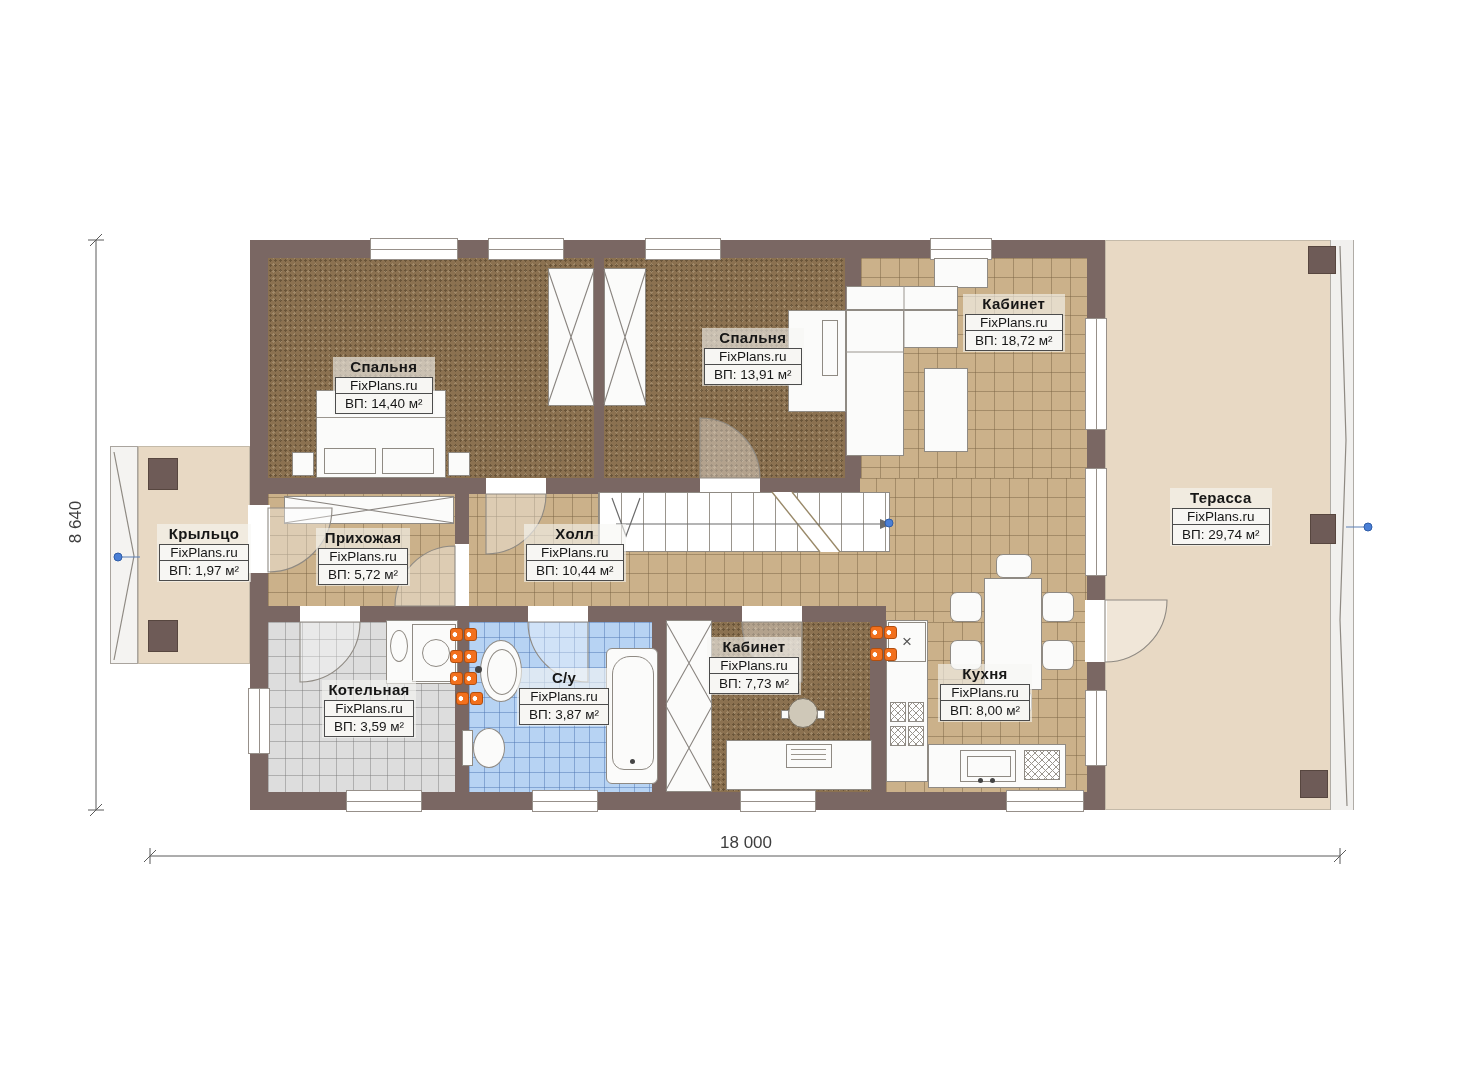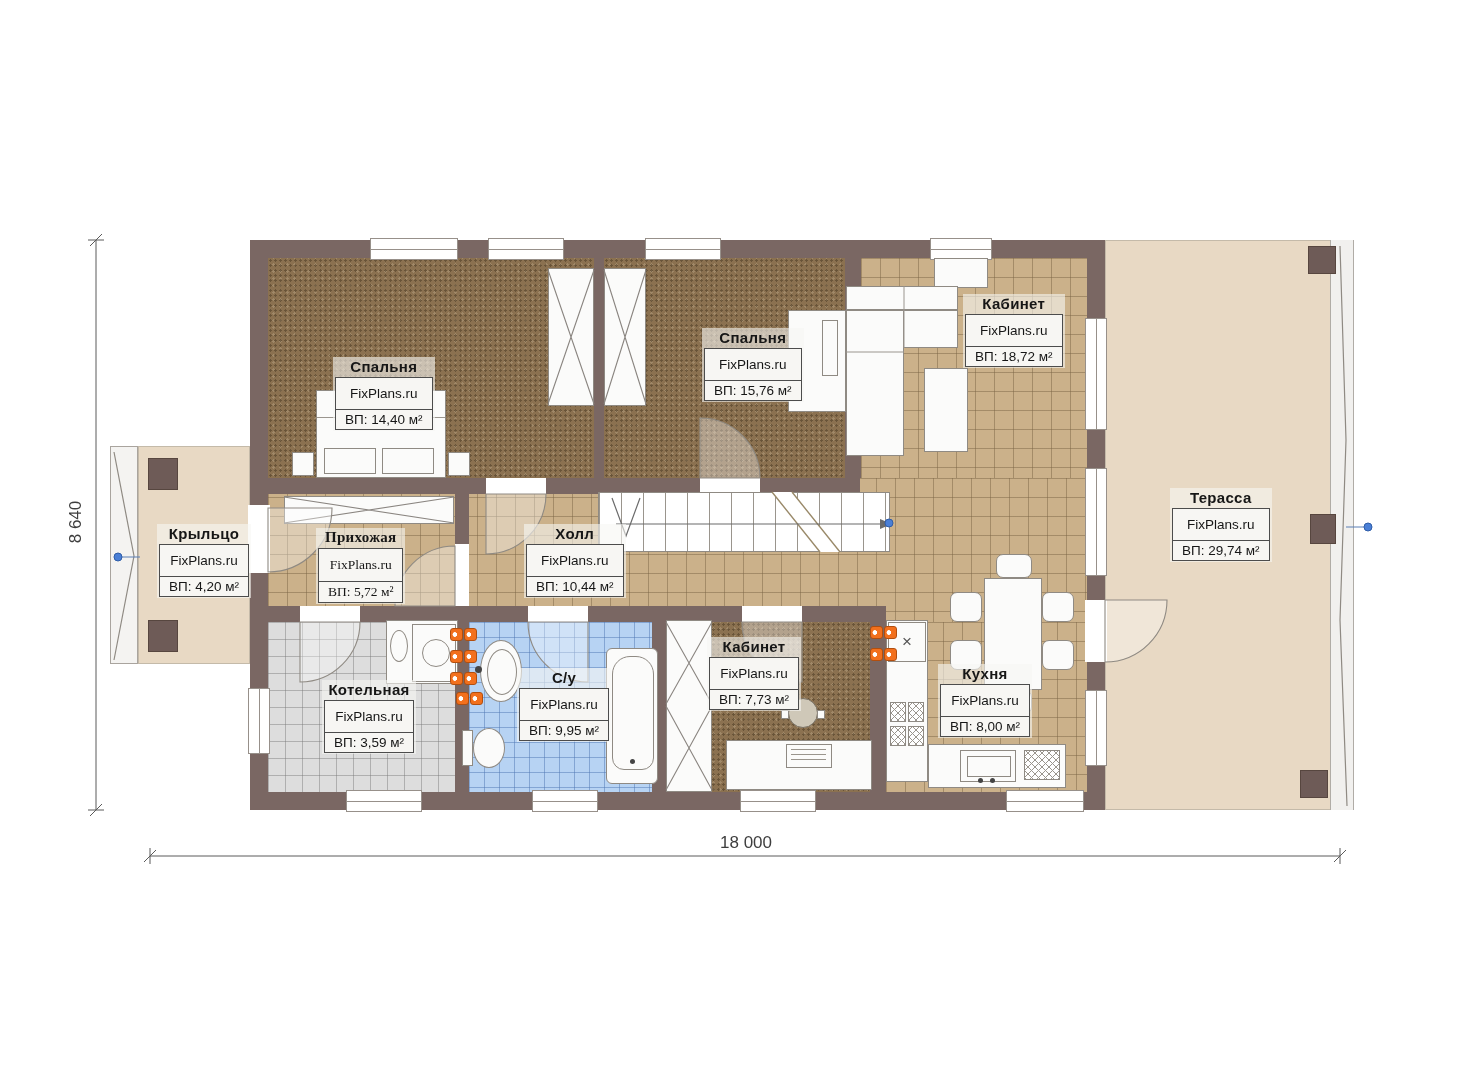--- a/index.html
+++ b/index.html
@@ -44,21 +44,21 @@
         background-image:repeating-linear-gradient(90deg,#9a958d 0 1px,transparent 1px 22px);}
   .chair{background:#fbfbfa;border:1px solid #8f8a83;border-radius:7px;box-sizing:border-box;}
   .printer{background:#fbfbfa;border:1px solid #8f8a83;box-sizing:border-box;
         background-image:repeating-linear-gradient(#9a958d 0 1px,transparent 1px 5px);
         background-size:80% 60%;background-position:center;background-repeat:no-repeat;}
   
   .lbl{position:absolute;z-index:6;text-align:center;color:#161616;white-space:nowrap;
        background:rgba(247,246,243,.6);padding:1px 2px;}
   .lbl .nm{font-weight:bold;font-size:15px;letter-spacing:.3px;margin-bottom:2px;}
   .lbl .bx{border:1px solid #4c4c4c;background:#f7f6f3;font-size:13.5px;}
-  .lbl .r1{padding:8px 9px;border-bottom:1px solid #4c4c4c;}
+  .lbl .r1{padding:0 9px;border-bottom:1px solid #4c4c4c;}
   .lbl .r2{padding:2px 9px;}
   .dimtext{position:absolute;z-index:6;font-size:17px;color:#3e3e3e;}
   svg.overlay{position:absolute;left:0;top:0;z-index:5;pointer-events:none;}
   .z3{z-index:3;} .z4{z-index:4;}
 </style>
 </head>
 <body>
 
 <div class="canvas">
 
@@ -250,38 +250,38 @@
     <div class="nm">Спальня</div>
     <div class="bx">
         <div class="r1">FixPlans.ru</div>
     <div class="r2">ВП: 14,40 м²</div>
       </div>
   </div>
   <div class="lbl" style="left:702px;top:328px;">
     <div class="nm">Спальня</div>
     <div class="bx">
         <div class="r1">FixPlans.ru</div>
-    <div class="r2">ВП: 15,76 м²</div>
+    <div class="r2">ВП: 13,91 м²</div>
       </div>
   </div>
   <div class="lbl" style="left:963px;top:294px;">
     <div class="nm">Кабинет</div>
     <div class="bx">
         <div class="r1">FixPlans.ru</div>
     <div class="r2">ВП: 18,72 м²</div>
       </div>
   </div>
   <div class="lbl" style="left:157px;top:524px;">
     <div class="nm">Крыльцо</div>
     <div class="bx">
         <div class="r1">FixPlans.ru</div>
-    <div class="r2">ВП: 4,20 м²</div>
-      </div>
-  </div>
-  <div class="lbl" style="left:316px;top:528px;font-family:Liberation Serif, serif;">
+    <div class="r2">ВП: 1,97 м²</div>
+      </div>
+  </div>
+  <div class="lbl" style="left:316px;top:528px;">
     <div class="nm">Прихожая</div>
     <div class="bx">
         <div class="r1">FixPlans.ru</div>
     <div class="r2">ВП: 5,72 м²</div>
       </div>
   </div>
   <div class="lbl" style="left:524px;top:524px;">
     <div class="nm">Холл</div>
     <div class="bx">
         <div class="r1">FixPlans.ru</div>
@@ -299,21 +299,21 @@
     <div class="nm">Котельная</div>
     <div class="bx">
         <div class="r1">FixPlans.ru</div>
     <div class="r2">ВП: 3,59 м²</div>
       </div>
   </div>
   <div class="lbl" style="left:517px;top:668px;">
     <div class="nm">С/у</div>
     <div class="bx">
         <div class="r1">FixPlans.ru</div>
-    <div class="r2">ВП: 9,95 м²</div>
+    <div class="r2">ВП: 3,87 м²</div>
       </div>
   </div>
   <div class="lbl" style="left:707px;top:637px;">
     <div class="nm">Кабинет</div>
     <div class="bx">
         <div class="r1">FixPlans.ru</div>
     <div class="r2">ВП: 7,73 м²</div>
       </div>
   </div>
   <div class="lbl" style="left:938px;top:664px;">

